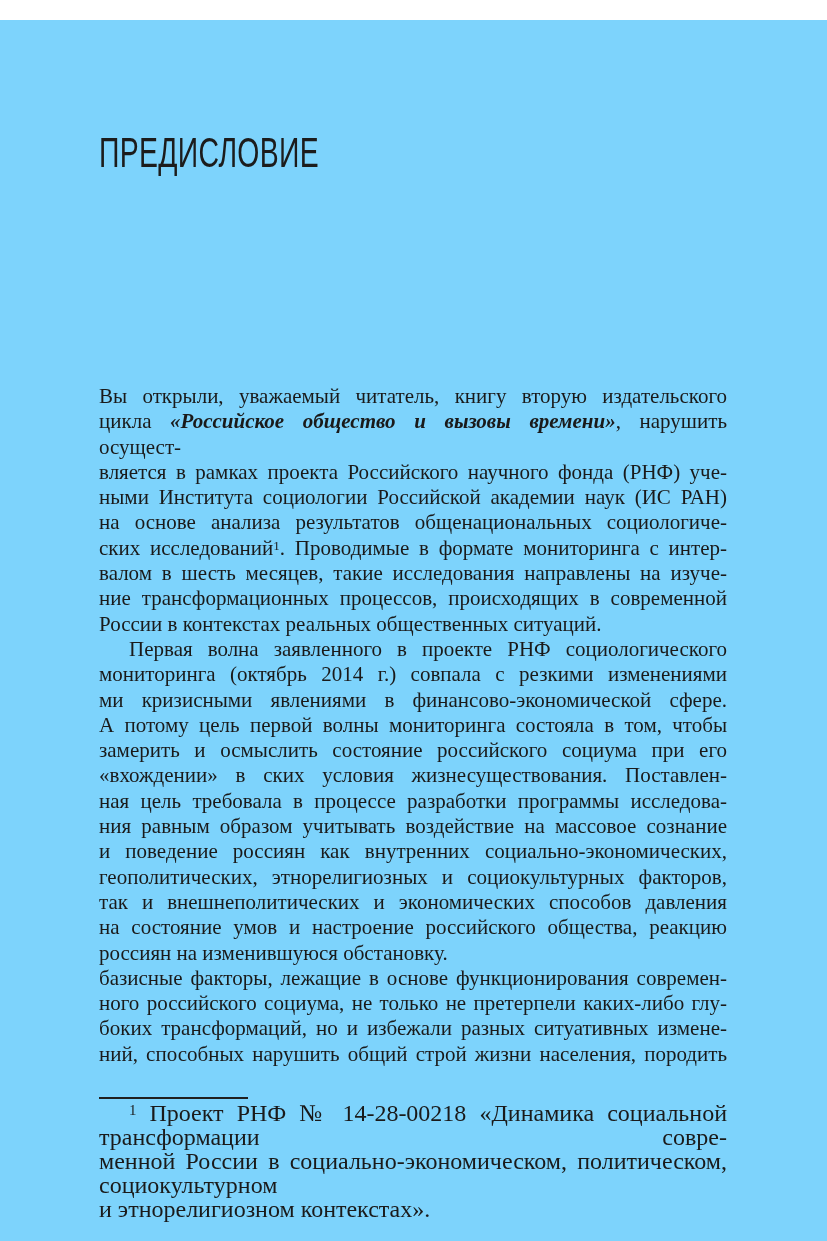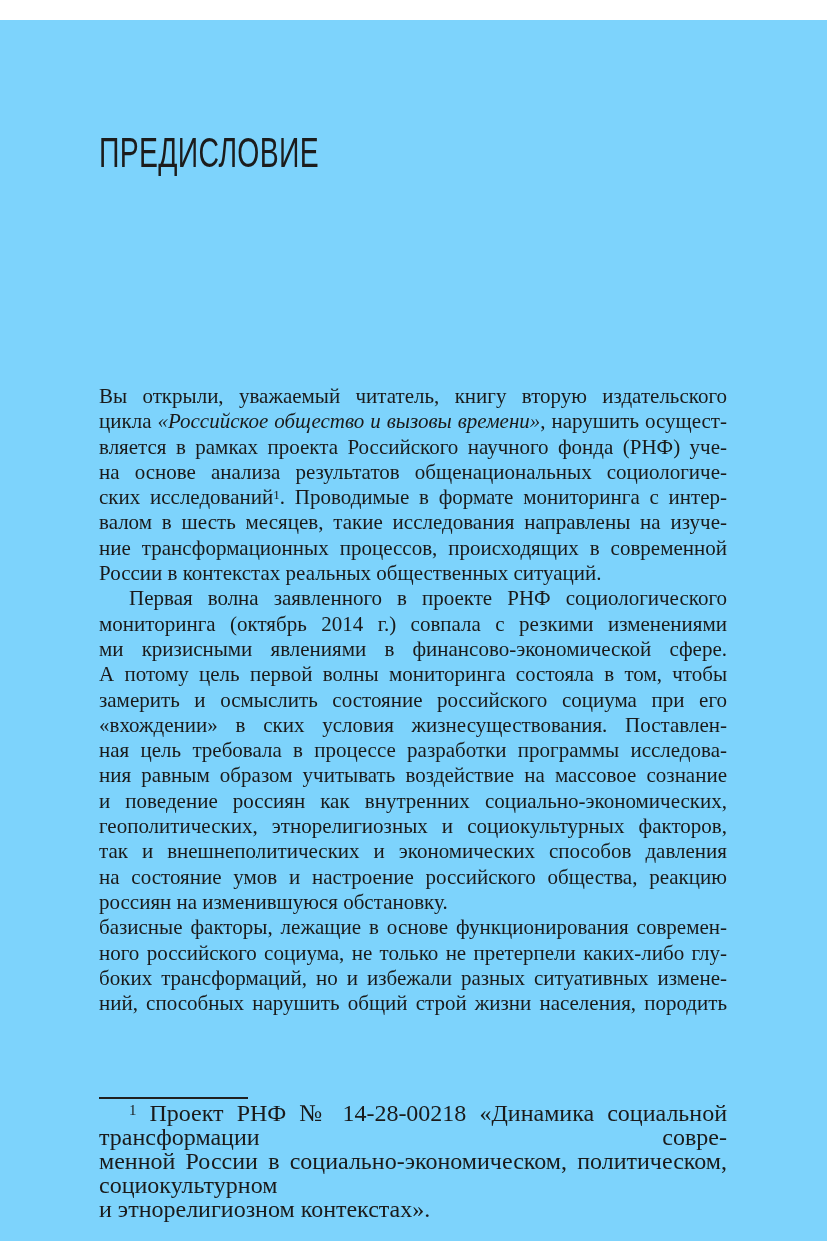--- a/index.html
+++ b/index.html
@@ -37,21 +37,21 @@
     line-height: 25.3px;
   }
   .para { margin: 0; }
   .line {
     text-align: justify;
     text-align-last: justify;
     white-space: normal;
   }
   .line.end { text-align-last: left; }
   .line.indent { text-indent: 30px; }
-  .it { font-style: italic; }
+  .it { font-style: italic; font-weight: bold; }
   sup.sup {
     font-size: 0.62em;
     line-height: 0;
     vertical-align: 0.42em;
   }
   .footnote-rule {
     position: absolute;
     left: 99px;
     top: 1077px;
     width: 149px;
@@ -70,20 +70,21 @@
 </head>
 <body>
 
 <div class="page">
   <h1 class="title">ПРЕДИСЛОВИЕ</h1>
   <div class="body-text">
       <div class="para">
         <div class="line"><span>Вы открыли, уважаемый читатель, книгу вторую издательского</span></div>
         <div class="line"><span>цикла </span><span class="it">«Российское общество и вызовы времени»</span><span>, нарушить осущест-</span></div>
         <div class="line"><span>вляется в рамках проекта Российского научного фонда (РНФ) уче-</span></div>
+        <div class="line"><span>ными Института социологии Российской академии наук (ИС РАН)</span></div>
         <div class="line"><span>на основе анализа результатов общенациональных социологиче-</span></div>
         <div class="line"><span>ских исследований</span><sup class="sup">1</sup><span>. Проводимые в формате мониторинга с интер-</span></div>
         <div class="line"><span>валом в шесть месяцев, такие исследования направлены на изуче-</span></div>
         <div class="line"><span>ние трансформационных процессов, происходящих в современной</span></div>
         <div class="line end"><span>России в контекстах реальных общественных ситуаций.</span></div>
       </div>
       <div class="para">
         <div class="line indent"><span>Первая волна заявленного в проекте РНФ социологического</span></div>
         <div class="line"><span>мониторинга (октябрь 2014 г.) совпала с резкими изменениями</span></div>
         <div class="line"><span>ми кризисными явлениями в финансово-экономической сфере.</span></div>

